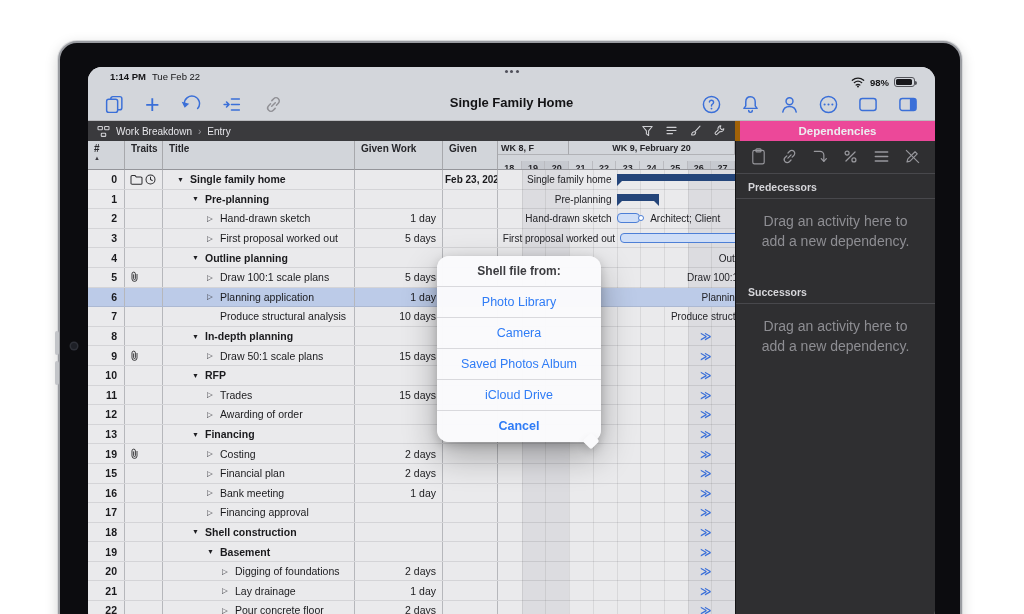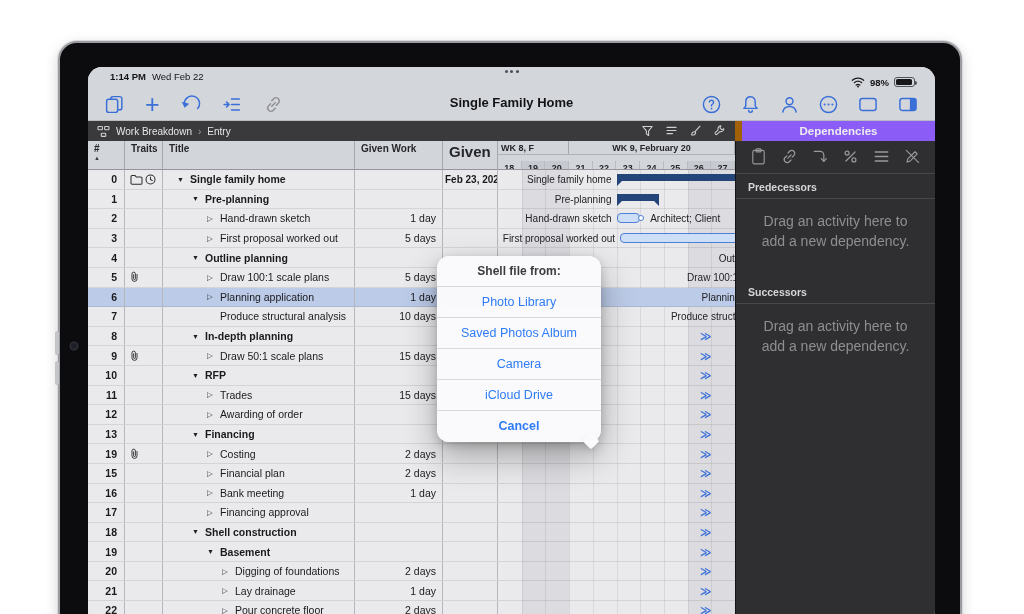--- a/index.html
+++ b/index.html
@@ -32,32 +32,32 @@
   .tbtn{display:flex;align-items:center;justify-content:center;cursor:pointer;height:24px;}
   .plus{font-size:25px;font-weight:300;color:#3a6fd8;line-height:22px;}
   .t-title{position:absolute;left:0;right:0;top:8px;text-align:center;font-size:13px;font-weight:700;color:#131315;}
   
   .midrow{display:flex;height:20px;}
   .crumbbar{width:647px;height:20px;background:#3a3a3d;display:flex;align-items:center;
     padding:0 9px;gap:6px;font-size:10px;color:#e6e6ea;}
   .crumb{cursor:pointer;}
   .csep{color:#9a9aa0;font-size:10px;}
   .cb-right{margin-left:auto;display:flex;align-items:center;gap:11px;}
-  .panel-top{width:200px;height:20px;background:#8b5cf6;border-left:7px solid #a16207;}
+  .panel-top{width:200px;height:20px;background:#ec4899;border-left:5px solid #a16207;}
   .p-title{text-align:center;font-size:11.5px;font-weight:600;color:#ededf1;line-height:21px;}
   
   .content{display:flex;height:484px;}
   .table{position:relative;width:647px;height:484px;background:#eaeaec;overflow:hidden;}
   .thead{display:flex;height:29px;background:#d2d5da;}
   .hc{height:29px;border-right:1px solid #a7a8ac;border-bottom:1px solid #94959a;
     font-size:10px;font-weight:700;color:#26262a;padding:2px 0 0 6px;overflow:hidden;white-space:nowrap;}
   .hnum{width:37px;display:flex;flex-direction:column;align-items:flex-start;line-height:1.15;}
   .hnum .sort{font-size:6px;color:#3c3c42;}
   .htraits{width:38px;}.htitle{width:192px;}.hwork{width:88px;}
-  .hearliest{width:55px;display:flex;flex-direction:column;line-height:1.2;font-size:15px;gap:28px;}
+  .hearliest{width:55px;display:flex;flex-direction:column;line-height:1.2;font-size:10px;gap:28px;}
   .hgantt{width:237px;padding:0;border-right:none;}
   .weeks{display:flex;height:20px;}
   .wk{height:14px;border-right:1px solid #a7a8ac;border-bottom:1px solid #b1b2b6;
     font-size:9px;font-weight:700;padding-left:3px;overflow:hidden;white-space:nowrap;line-height:14px;}
   .wk.center{text-align:center;padding-left:0;}
   .days{display:flex;height:15px;}
   .day{width:23.7px;border-right:1px solid #babbc0;font-size:9px;font-weight:700;
     text-align:center;line-height:15px;flex:none;}
   .day.wkend{background:#c6c9cf;}
   
@@ -117,21 +117,21 @@
   <div class="side-btn b1"></div>
   <div class="side-btn b2"></div>
   <div class="camera"></div>
 
   <div class="screen">
 
     <div class="topbar">
       <div class="status">
         <div class="st-left">
           <span>1:14 PM</span>
-          <span class="dt">Wed Feb 22</span>
+          <span class="dt">Tue Feb 22</span>
         </div>
         <div class="st-dots">
             <i></i>
             <i></i>
             <i></i>
           </div>
         <div class="st-right">
           <span class="tbtn">
             <svg width="14" height="12" viewBox="0 0 16 13" fill="none" stroke="#1c1c1e" stroke-width="1.4" stroke-linecap="round">
               <path d="M1.5 4.6 a10 10 0 0 1 13 0"></path>
@@ -707,22 +707,22 @@
           <div class="dep-label">Successors</div>
           <div class="dep-hint">Drag an activity here to add a new dependency.</div>
         </div>
       </div>
     </div>
 
     <div class="popover">
       <div class="pop-title">Shell file from:</div>
       <div id="pop-opts">
           <div class="pop-opt">Photo Library</div>
+          <div class="pop-opt">Camera</div>
           <div class="pop-opt">Saved Photos Album</div>
-          <div class="pop-opt">Camera</div>
           <div class="pop-opt">iCloud Drive</div>
         </div>
       <div class="pop-opt cancel">Cancel</div>
       <div class="pop-tail"></div>
     </div>
 
   </div>
 </div>
 
 </body></html>

